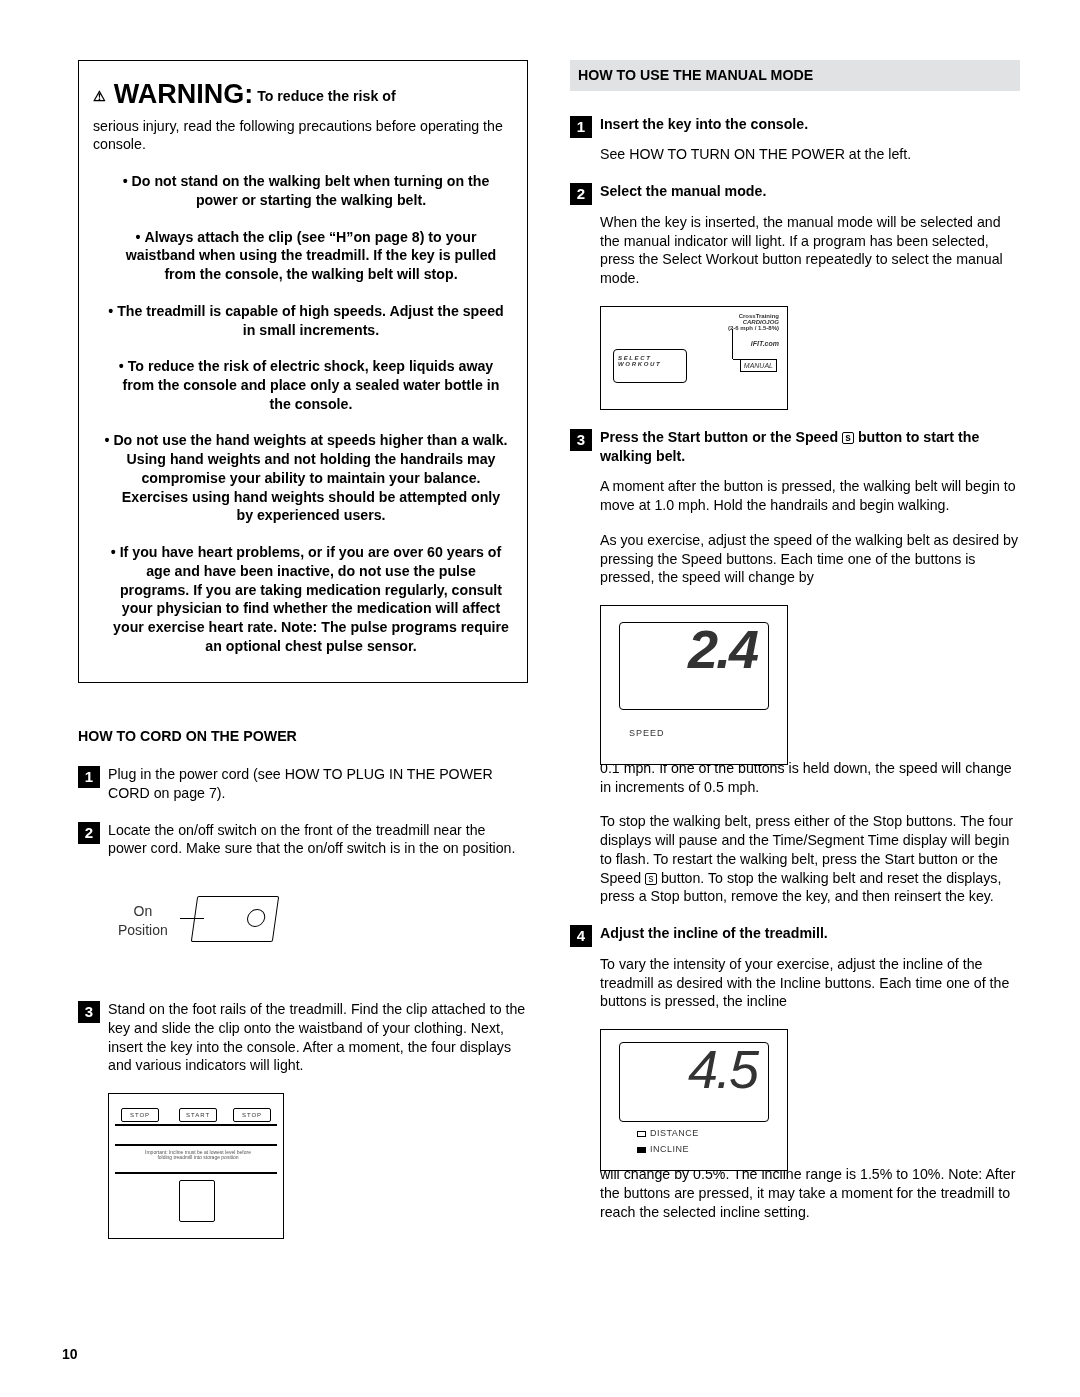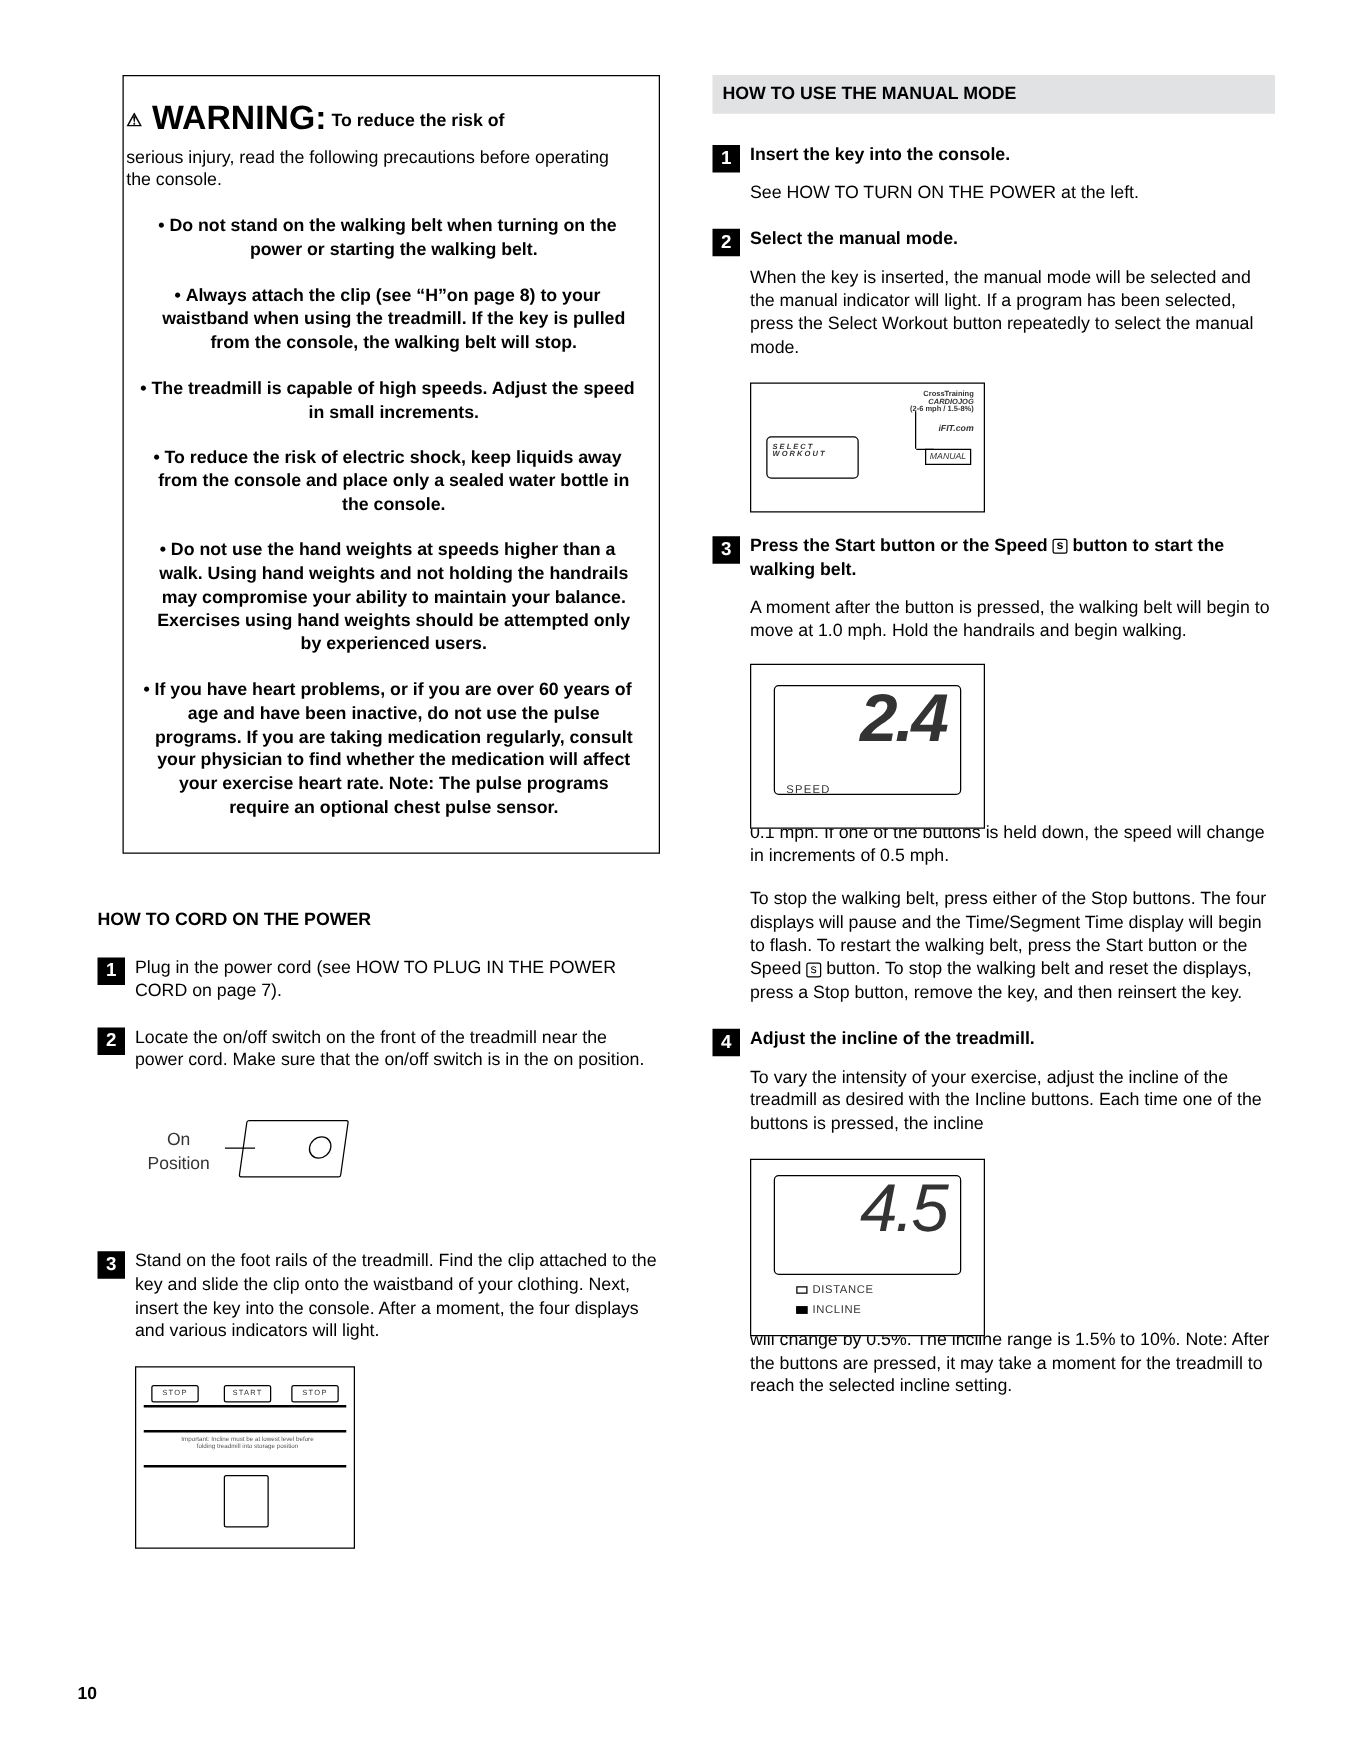--- a/index.html
+++ b/index.html
@@ -21,24 +21,23 @@
   .cols {
     display: flex;
     gap: 42px;
   }
   .col {
     flex: 1;
     min-width: 0;
   }
   .warn-box {
     border: 1.5px solid #000;
-    padding: 16px 18px 26px 2px;
+    padding: 16px 18px 26px 14px;
     box-sizing: border-box;
     margin-bottom: 44px;
-    margin-left: 20px;
   }
   .warn-head {
     margin: 0 0 4px 0;
     font-weight: bold;
   }
   .warn-head .tri {
     display: inline-block;
     margin-right: 4px;
   }
   .warn-head .big { font-size: 27px; vertical-align: -2px; }
@@ -120,21 +119,21 @@
     border: 1px solid #000; border-radius: 4px;
   }
   .fig-select .sel { position: absolute; left: 17px; top: 48px; font-size: 6px; font-weight: bold; font-style: italic; line-height: 1.05; }
   .fig-select .manual { position: absolute; right: 10px; top: 52px; font-size: 7px; font-style: italic; border: 1px solid #000; padding: 1px 3px; }
   .fig-select .wire-v { position: absolute; width: 1px; background:#000; right: 54px; top: 22px; height: 30px; }
   .fig-select .wire-h { position: absolute; height: 1px; background:#000; right: 40px; top: 52px; width: 14px; }
   .fig-select .ct { position: absolute; right: 8px; top: 6px; font-size:6px; font-weight:bold; text-align:right; line-height:1.05;}
   .fig-select .ifit { position:absolute; right:8px; top:32px; font-size:7px; font-style:italic; font-weight:bold;}
 
   
-  .fig-speed { width: 188px; height: 132px; }
+  .fig-speed { width: 188px; height: 160px; }
   .fig-speed .disp {
     position: absolute; left: 18px; top: 16px; right: 18px; height: 86px;
     border: 1.5px solid #000; border-radius: 4px;
   }
   .fig-speed .num {
     position:absolute; right: 30px; top: 8px;
     font-family: Arial, sans-serif; font-weight: bold; font-style: italic;
     font-size: 54px; letter-spacing: -2px;
   }
   .fig-speed .spd { position:absolute; left: 28px; bottom: 24px; font-size:9px; letter-spacing:1px;text-align:center; }
@@ -296,20 +295,25 @@
       </div>
 
       <div class="step">
         <div class="nbox">3</div>
         <div class="step-body">
           <p class="step-title">
             <span>Press the Start button or the Speed </span><span class="upbtn">s</span><span> button to start the walking belt.</span>
           </p>
           <p class="ptext">A moment after the button is pressed, the walking belt will begin to move at 1.0 mph. Hold the handrails and begin walking.</p>
           <div class="row-with-fig">
+            <div class="txt">
+              <p class="ptext">
+                <span>As you exercise, adjust the speed of the walking belt as desired by pressing the Speed buttons. Each time one of the buttons is pressed, the speed will change by</span>
+              </p>
+            </div>
             <div class="fig fig-speed">
               <div class="disp"></div>
               <div class="num">2.4</div>
               <div class="spd">SPEED</div>
             </div>
           </div>
           <p class="ptext" style="margin-top:-6px">0.1 mph. If one of the buttons is held down, the speed will change in increments of 0.5 mph.</p>
           <p class="ptext">
             <span>To stop the walking belt, press either of the Stop buttons. The four displays will pause and the Time/Segment Time display will begin to flash. To restart the walking belt, press the Start button or the Speed </span><span class="upbtn">s</span><span> button. To stop the walking belt and reset the displays, press a Stop button, remove the key, and then reinsert the key.</span>
           </p>

